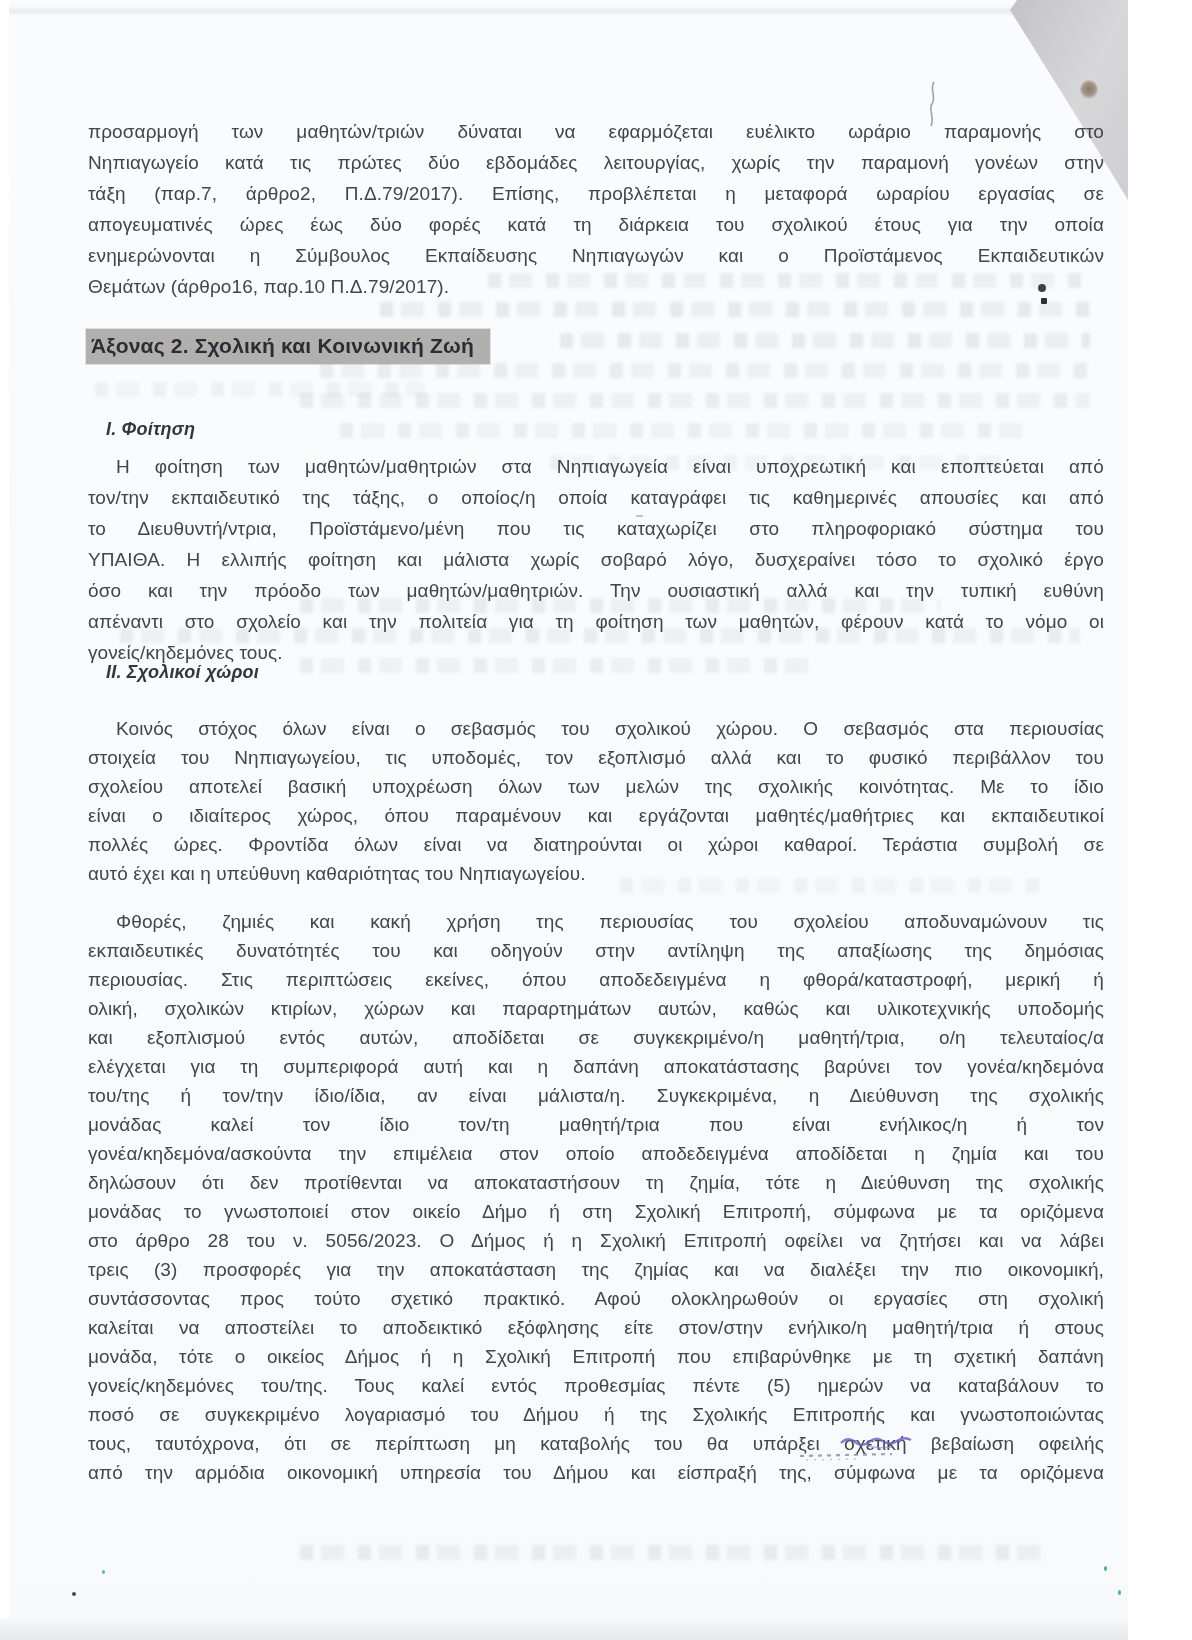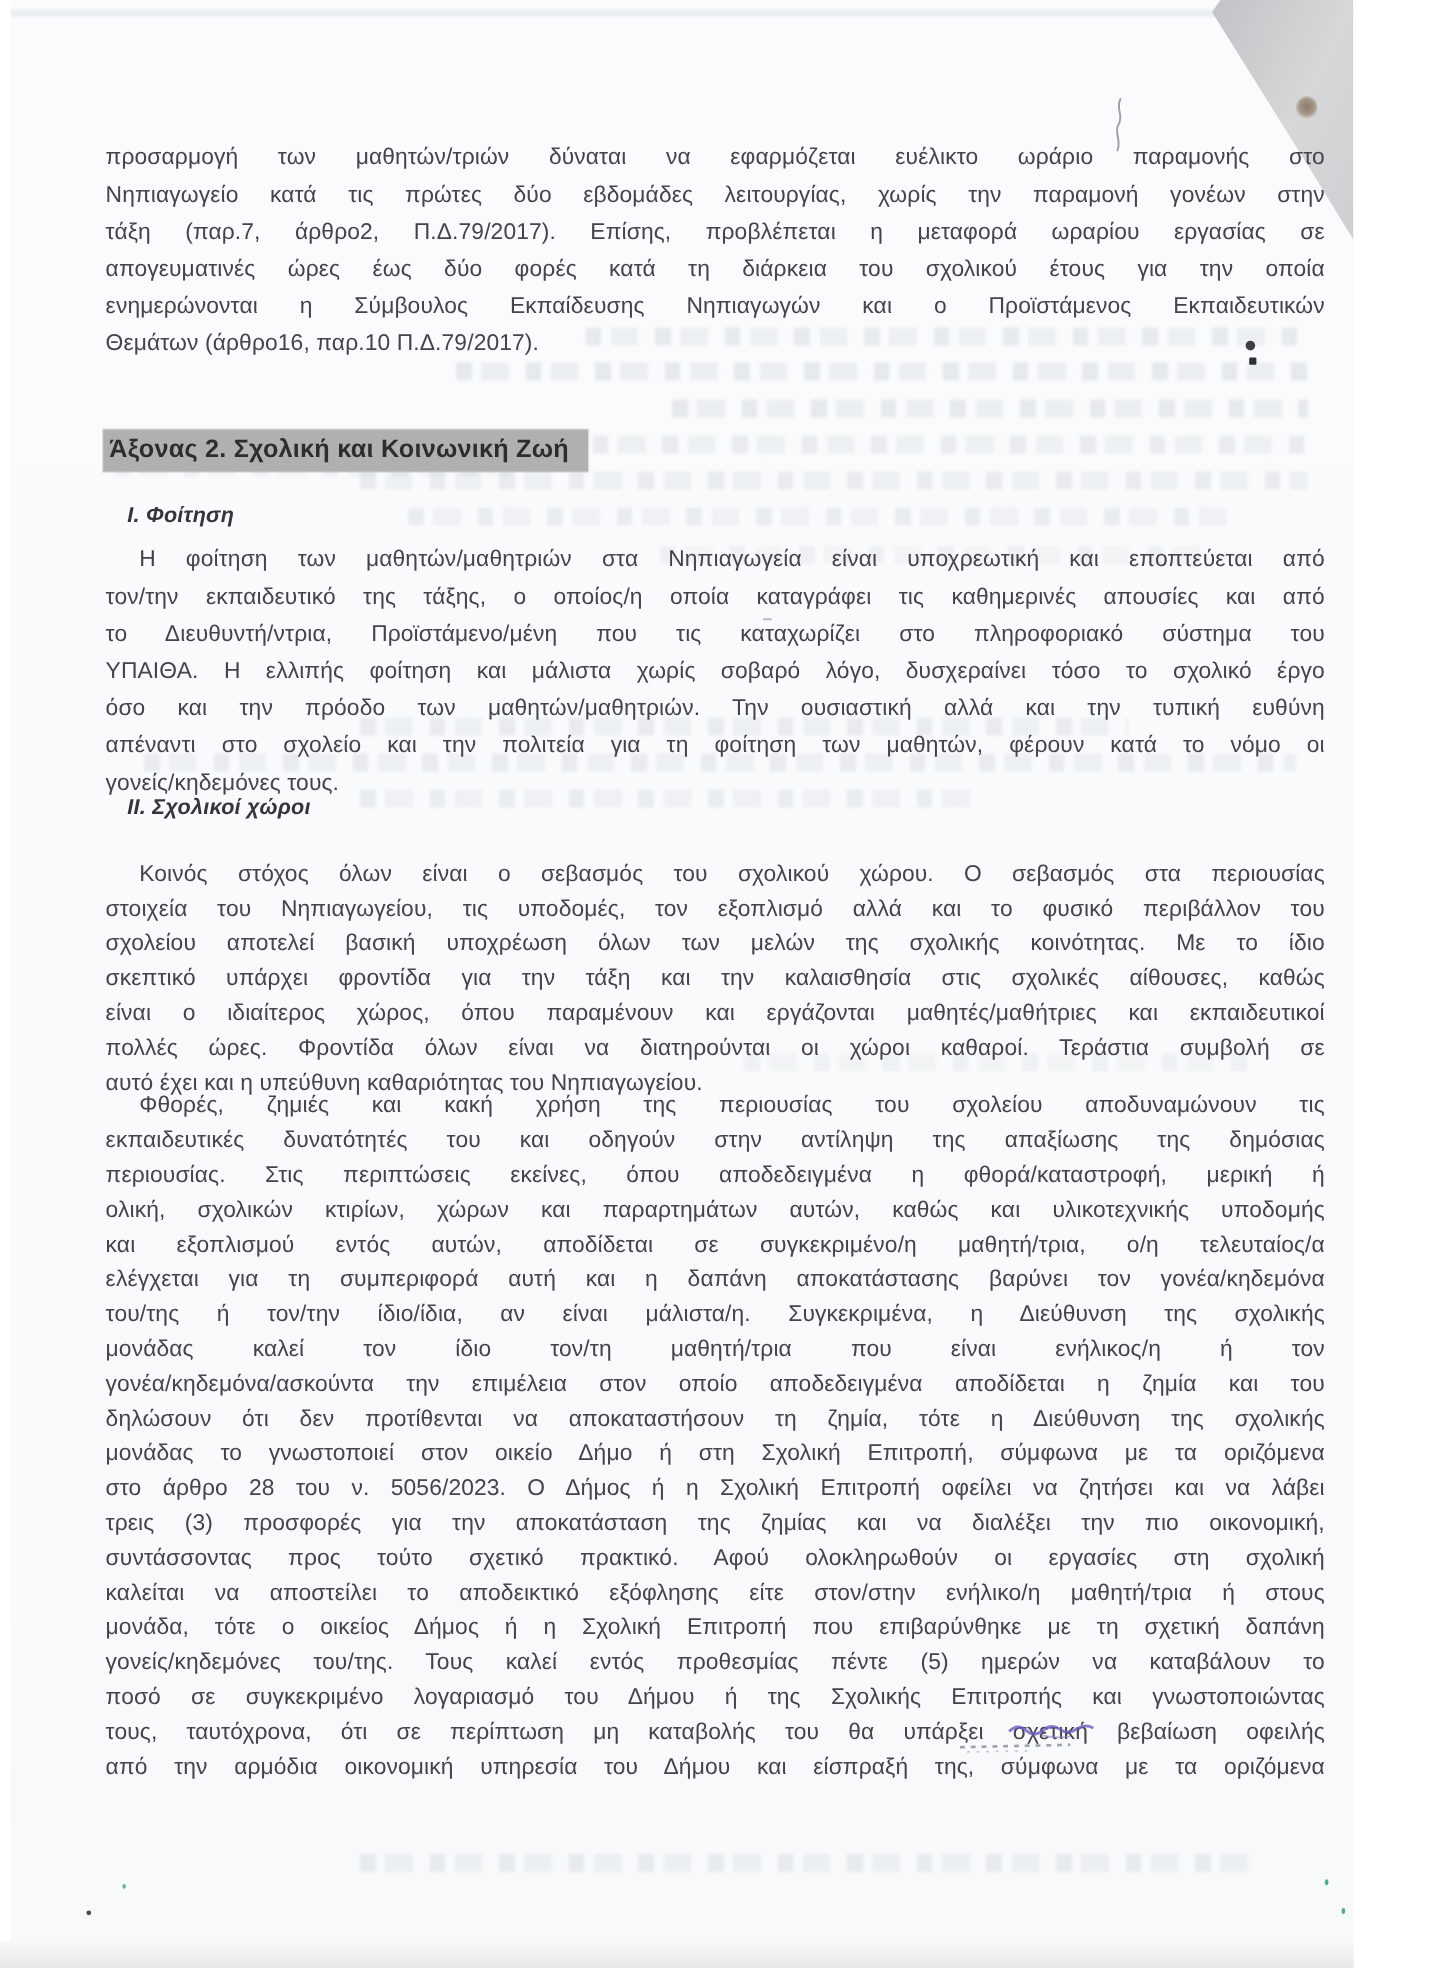--- a/index.html
+++ b/index.html
@@ -43,21 +43,20 @@
   .tline{text-align:justify;text-align-last:justify;white-space:normal;}
   .tline.end{text-align-last:left;}
   .tline.ind{padding-left:28px;}
   .axis-heading{
     position:absolute;left:86px;top:329px;
     display:inline-block;
     background:#b1b0af;
     color:#2c2d31;font-size:21px;font-weight:700;letter-spacing:.2px;
     padding:5px 16px 6px 5px;
     box-shadow:0 0 0 1px rgba(140,140,140,.25);
-    margin-top:29px;
   }
   .sec-heading{
     position:absolute;left:106px;
     color:#35363b;font-size:18px;font-weight:700;font-style:italic;letter-spacing:.2px;
   }
   
   .ghost{
     position:absolute;height:15px;border-radius:2px;
     background:repeating-linear-gradient(90deg,
       rgba(122,138,148,.26) 0 13px, rgba(122,138,148,0) 13px 21px,
@@ -116,21 +115,20 @@
       <div class="tline">απέναντι στο σχολείο και την πολιτεία για τη φοίτηση των μαθητών, φέρουν κατά το νόμο οι</div>
       <div class="tline end">γονείς/κηδεμόνες τους.</div>
     </div>
 
   <div class="sec-heading" style="top:662px">II. Σχολικοί χώροι</div>
 
   <div class="para lh29" style="top:714px">
       <div class="tline ind">Κοινός στόχος όλων είναι ο σεβασμός του σχολικού χώρου. Ο σεβασμός στα περιουσίας</div>
       <div class="tline">στοιχεία του Νηπιαγωγείου, τις υποδομές, τον εξοπλισμό αλλά και το φυσικό περιβάλλον του</div>
       <div class="tline">σχολείου αποτελεί βασική υποχρέωση όλων των μελών της σχολικής κοινότητας. Με το ίδιο</div>
-      <div class="tline">σκεπτικό υπάρχει φροντίδα για την τάξη και την καλαισθησία στις σχολικές αίθουσες, καθώς</div>
       <div class="tline">είναι ο ιδιαίτερος χώρος, όπου παραμένουν και εργάζονται μαθητές/μαθήτριες και εκπαιδευτικοί</div>
       <div class="tline">πολλές ώρες. Φροντίδα όλων είναι να διατηρούνται οι χώροι καθαροί. Τεράστια συμβολή σε</div>
       <div class="tline end">αυτό έχει και η υπεύθυνη καθαριότητας του Νηπιαγωγείου.</div>
     </div>
 
   <div class="para lh29" style="top:907px">
       <div class="tline ind">Φθορές, ζημιές και κακή χρήση της περιουσίας του σχολείου αποδυναμώνουν τις</div>
       <div class="tline">εκπαιδευτικές δυνατότητές του και οδηγούν στην αντίληψη της απαξίωσης της δημόσιας</div>
       <div class="tline">περιουσίας. Στις περιπτώσεις εκείνες, όπου αποδεδειγμένα η φθορά/καταστροφή, μερική ή</div>
       <div class="tline">ολική, σχολικών κτιρίων, χώρων και παραρτημάτων αυτών, καθώς και υλικοτεχνικής υποδομής</div>

